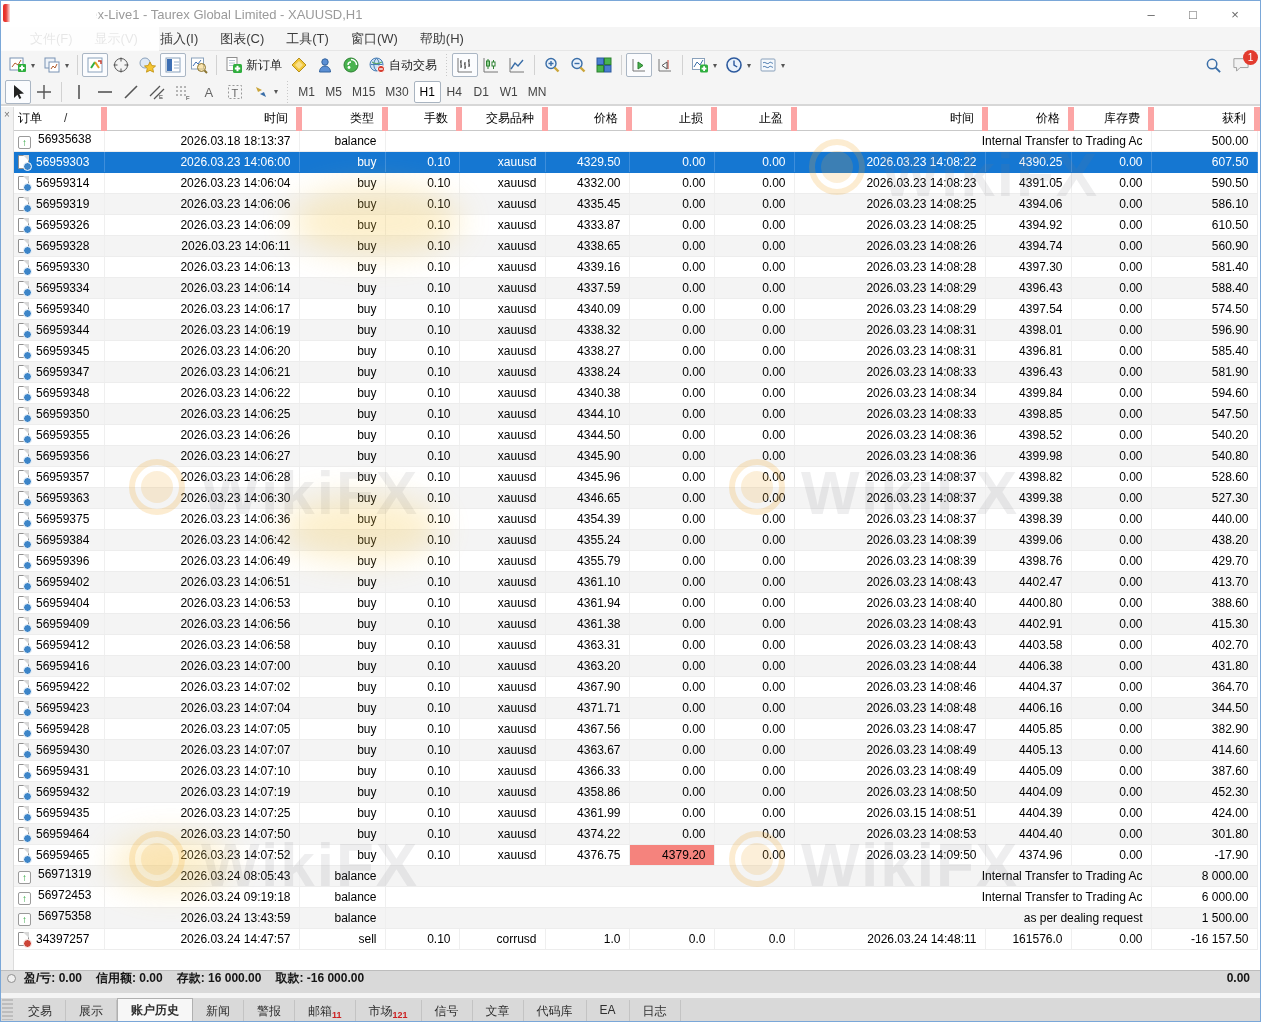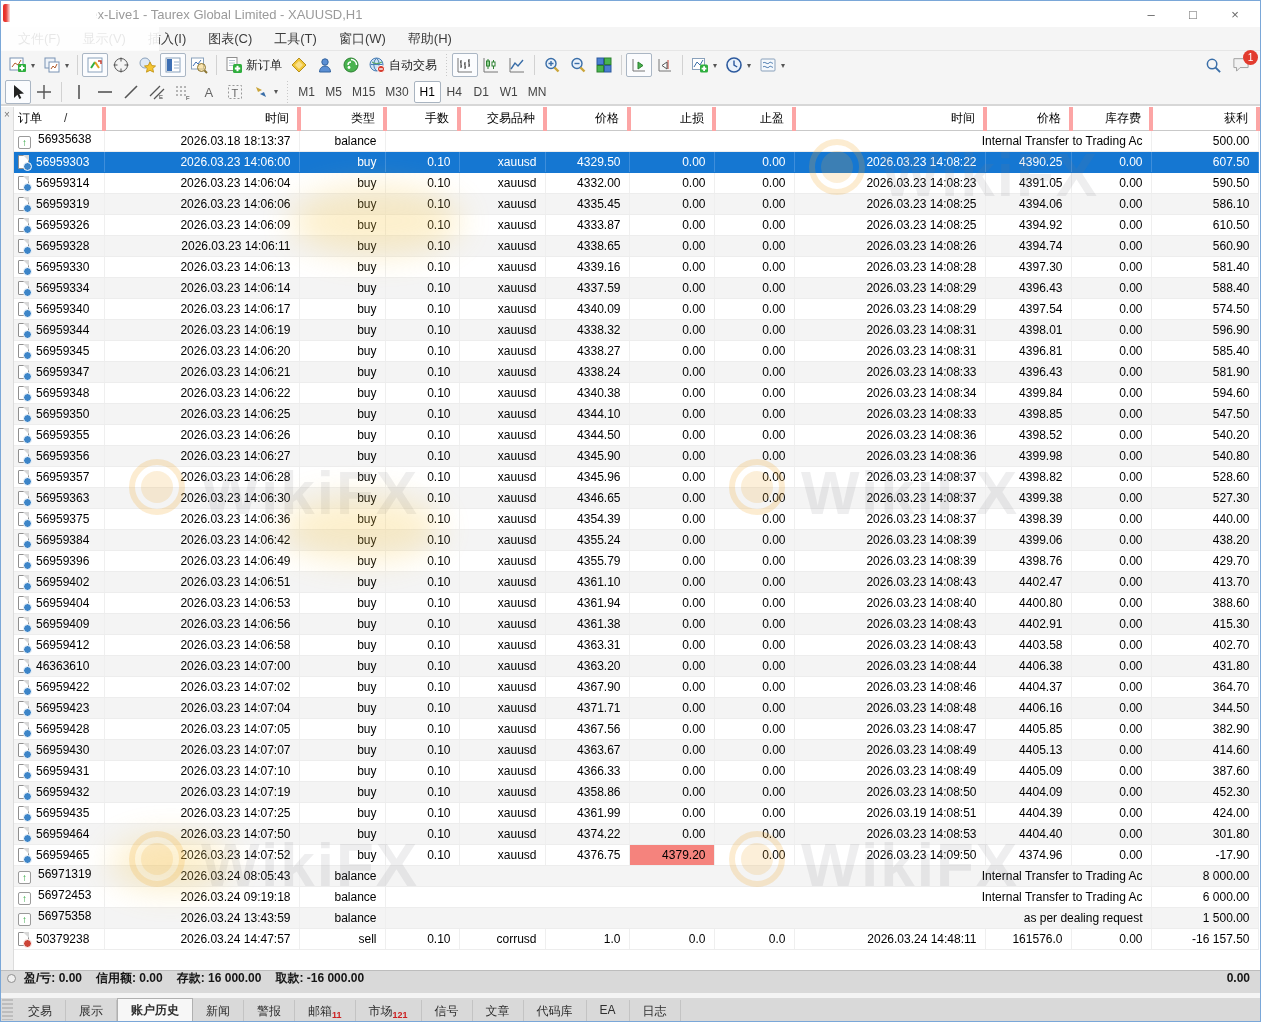--- a/index.html
+++ b/index.html
@@ -9,21 +9,21 @@
 
   
   .titlebar { position:relative; height:26px; background:#ffffff; display:flex; align-items:center; }
   .applogo { position:absolute; left:2px; top:3px; width:18px; height:18px; background:#e8312a; border-radius:2px; }
   .censor-title { position:absolute; left:9px; top:1px; width:86px; height:23px; background:#fff; box-shadow:0 0 3px 2px rgba(255,255,255,0.9); }
   .wintitle { margin-left:64px; color:#9a9a9a; font-size:13px; }
   .wincontrols { position:absolute; right:4px; top:0; height:26px; display:flex; }
   .winbtn { width:42px; height:26px; display:flex; align-items:center; justify-content:center; color:#666; font-size:13px; cursor:default; }
 
   
-  .menubar { position:relative; height:24px; background:#f5f5f5; display:flex; align-items:center; padding-left:6px; border-bottom:1px solid #e6e6e6; }
+  .menubar { position:relative; height:24px; background:#f5f5f5; display:flex; align-items:center; padding-left:18px; border-bottom:1px solid #e6e6e6; }
   .menu-item { padding:2px 11px; color:#3c3c3c; font-size:13px; }
   .censor-menu { position:absolute; left:0; top:0; width:158px; height:24px; background:rgba(255,255,255,0.88); }
 
   
   .toolbar { height:28px; background:#f5f5f5; display:flex; align-items:center; padding:0 4px; }
   .toolbar2 { height:27px; border-bottom:2px solid #d7d7d7; }
   .tbtn { height:24px; min-width:26px; display:flex; align-items:center; justify-content:center; gap:3px; padding:0 3px; border:1px solid transparent; border-radius:2px; }
   .tbtn.pressed { border-color:#aab6c4; background:#fbfcfe; }
   .tbtn .lbl { font-size:12px; color:#222; white-space:nowrap; }
   .sep { width:1px; height:20px; background:#d2d2d2; margin:0 4px; }
@@ -34,21 +34,21 @@
   .tf-btn.active { border-color:#a9b4c0; background:#fff; color:#000; }
   .toolbar-right { margin-left:auto; display:flex; align-items:center; gap:10px; padding-right:6px; position:relative; }
   .badge { position:absolute; top:-6px; right:-8px; min-width:15px; height:15px; background:#e23b2e; color:#fff; border-radius:50%; font-size:10px; display:flex; align-items:center; justify-content:center; padding:0 2px; }
 
   
   .main { position:absolute; top:106px; bottom:51px; left:0; right:0; display:flex; background:#fff; }
   .leftstrip { width:13px; background:#f2f2f2; border-right:1px solid #dcdcdc; font-size:10px; color:#777; text-align:center; }
   .leftstrip .closex { display:block; margin-top:2px; }
   .tablewrap { flex:1; overflow:hidden; position:relative; }
   table.hist { width:100%; border-collapse:collapse; table-layout:fixed; font-size:12px; }
-  table.hist th { height:23px; font-weight:normal; color:#000; border-bottom:1px solid #c9c9c9; border-right:4px solid #fca5a5; background:#fff; padding:0 8px 0 4px; white-space:nowrap; overflow:hidden; }
+  table.hist th { height:23px; font-weight:normal; color:#000; border-bottom:1px solid #c9c9c9; border-right:6px solid #fca5a5; background:#fff; padding:0 8px 0 4px; white-space:nowrap; overflow:hidden; }
   table.hist td { height:21px; border-bottom:1px solid #ededed; border-right:1px solid #efefef; padding:0 8px 0 4px; white-space:nowrap; overflow:hidden; }
   th.a-l, td.a-l { text-align:left; }
   th.a-r, td.a-r { text-align:right; }
   tbody tr:nth-child(even) { background:#f4f4f4; }
   tbody tr.selected { background:#1577d2; color:#fff; }
   tbody tr.selected td { border-right-color:#3e8edb; border-bottom-color:#1577d2; }
   td.hl-red { background:#f5837d; color:#000; }
   .sortmark { margin-left:22px; color:#333; }
 
   
@@ -748,21 +748,21 @@
               <td class="a-r">xauusd</td>
               <td class="a-r">4363.31</td>
               <td class="a-r">0.00</td>
               <td class="a-r">0.00</td>
               <td class="a-r">2026.03.23 14:08:43</td>
               <td class="a-r">4403.58</td>
               <td class="a-r">0.00</td>
               <td class="a-r">402.70</td>
             </tr>
             <tr>
-              <td class="a-l"><span class="ric doc-buy"></span><span>46363610</span></td>
+              <td class="a-l"><span class="ric doc-buy"></span><span>56959416</span></td>
               <td class="a-r">2026.03.23 14:07:00</td>
               <td class="a-r">buy</td>
               <td class="a-r">0.10</td>
               <td class="a-r">xauusd</td>
               <td class="a-r">4363.20</td>
               <td class="a-r">0.00</td>
               <td class="a-r">0.00</td>
               <td class="a-r">2026.03.23 14:08:44</td>
               <td class="a-r">4406.38</td>
               <td class="a-r">0.00</td>
@@ -854,21 +854,21 @@
             </tr>
             <tr>
               <td class="a-l"><span class="ric doc-buy"></span><span>56959435</span></td>
               <td class="a-r">2026.03.23 14:07:25</td>
               <td class="a-r">buy</td>
               <td class="a-r">0.10</td>
               <td class="a-r">xauusd</td>
               <td class="a-r">4361.99</td>
               <td class="a-r">0.00</td>
               <td class="a-r">0.00</td>
-              <td class="a-r">2026.03.19 14:08:51</td>
+              <td class="a-r">2026.03.15 14:08:51</td>
               <td class="a-r">4404.39</td>
               <td class="a-r">0.00</td>
               <td class="a-r">424.00</td>
             </tr>
             <tr>
               <td class="a-l"><span class="ric doc-buy"></span><span>56959464</span></td>
               <td class="a-r">2026.03.23 14:07:50</td>
               <td class="a-r">buy</td>
               <td class="a-r">0.10</td>
               <td class="a-r">xauusd</td>
@@ -909,21 +909,21 @@
               <td class="a-r">6 000.00</td>
             </tr>
             <tr>
               <td class="a-l"><span class="ric bal-in"></span><span>56975358</span></td>
               <td class="a-r">2026.03.24 13:43:59</td>
               <td class="a-r">balance</td>
               <td class="a-r" colspan="8">as per dealing request</td>
               <td class="a-r">1 500.00</td>
             </tr>
             <tr>
-              <td class="a-l"><span class="ric doc-sell"></span><span>50379238</span></td>
+              <td class="a-l"><span class="ric doc-sell"></span><span>34397257</span></td>
               <td class="a-r">2026.03.24 14:47:57</td>
               <td class="a-r">sell</td>
               <td class="a-r">0.10</td>
               <td class="a-r">corrusd</td>
               <td class="a-r">1.0</td>
               <td class="a-r">0.0</td>
               <td class="a-r">0.0</td>
               <td class="a-r">2026.03.24 14:48:11</td>
               <td class="a-r">161576.0</td>
               <td class="a-r">0.00</td>

